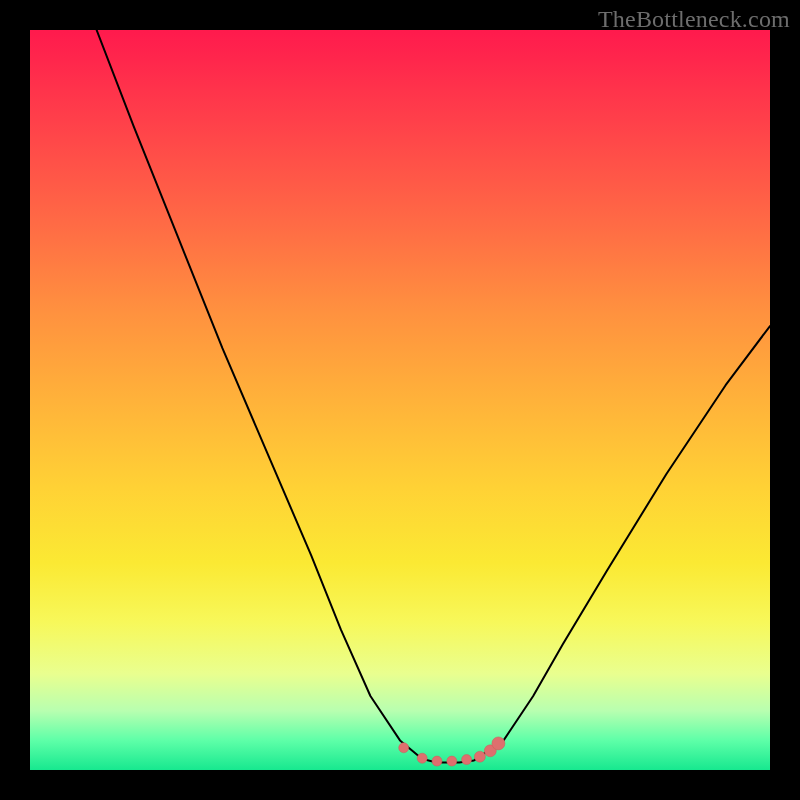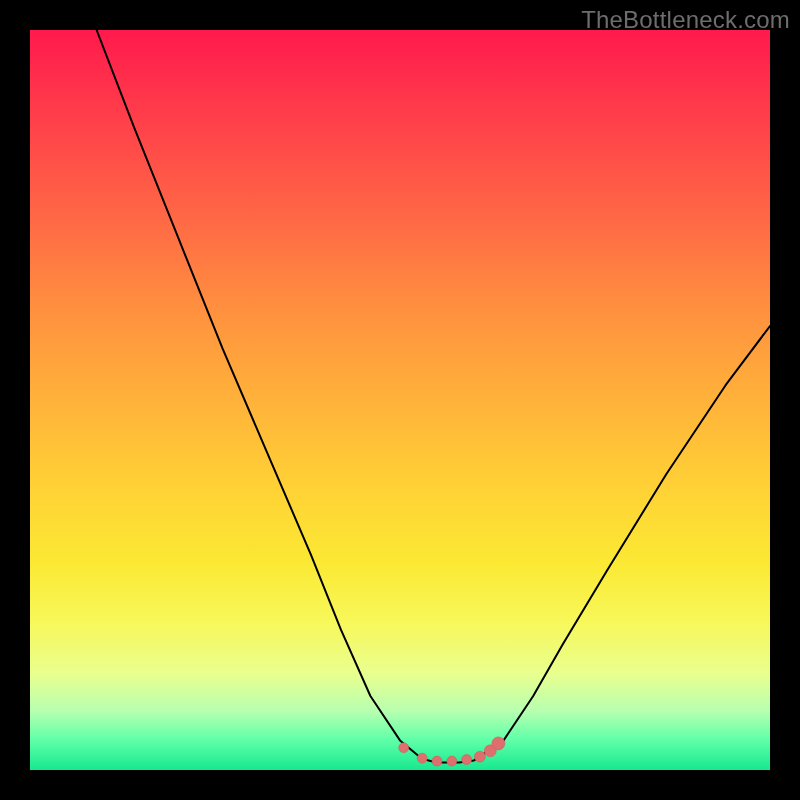--- a/index.html
+++ b/index.html
@@ -11,20 +11,21 @@
     overflow: hidden;
     font-family: Arial, Helvetica, sans-serif;
   }
   .frame {
     position: absolute;
     left: 0;
     top: 0;
     width: 800px;
     height: 656px;
     background: #000;
+    font-family: Liberation Serif, serif;
   }
   .plot {
     position: absolute;
     left: 30px;
     top: 30px;
     width: 740px;
     height: 740px;
     background: linear-gradient(
       to bottom,
       #ff1a4d 0%,

